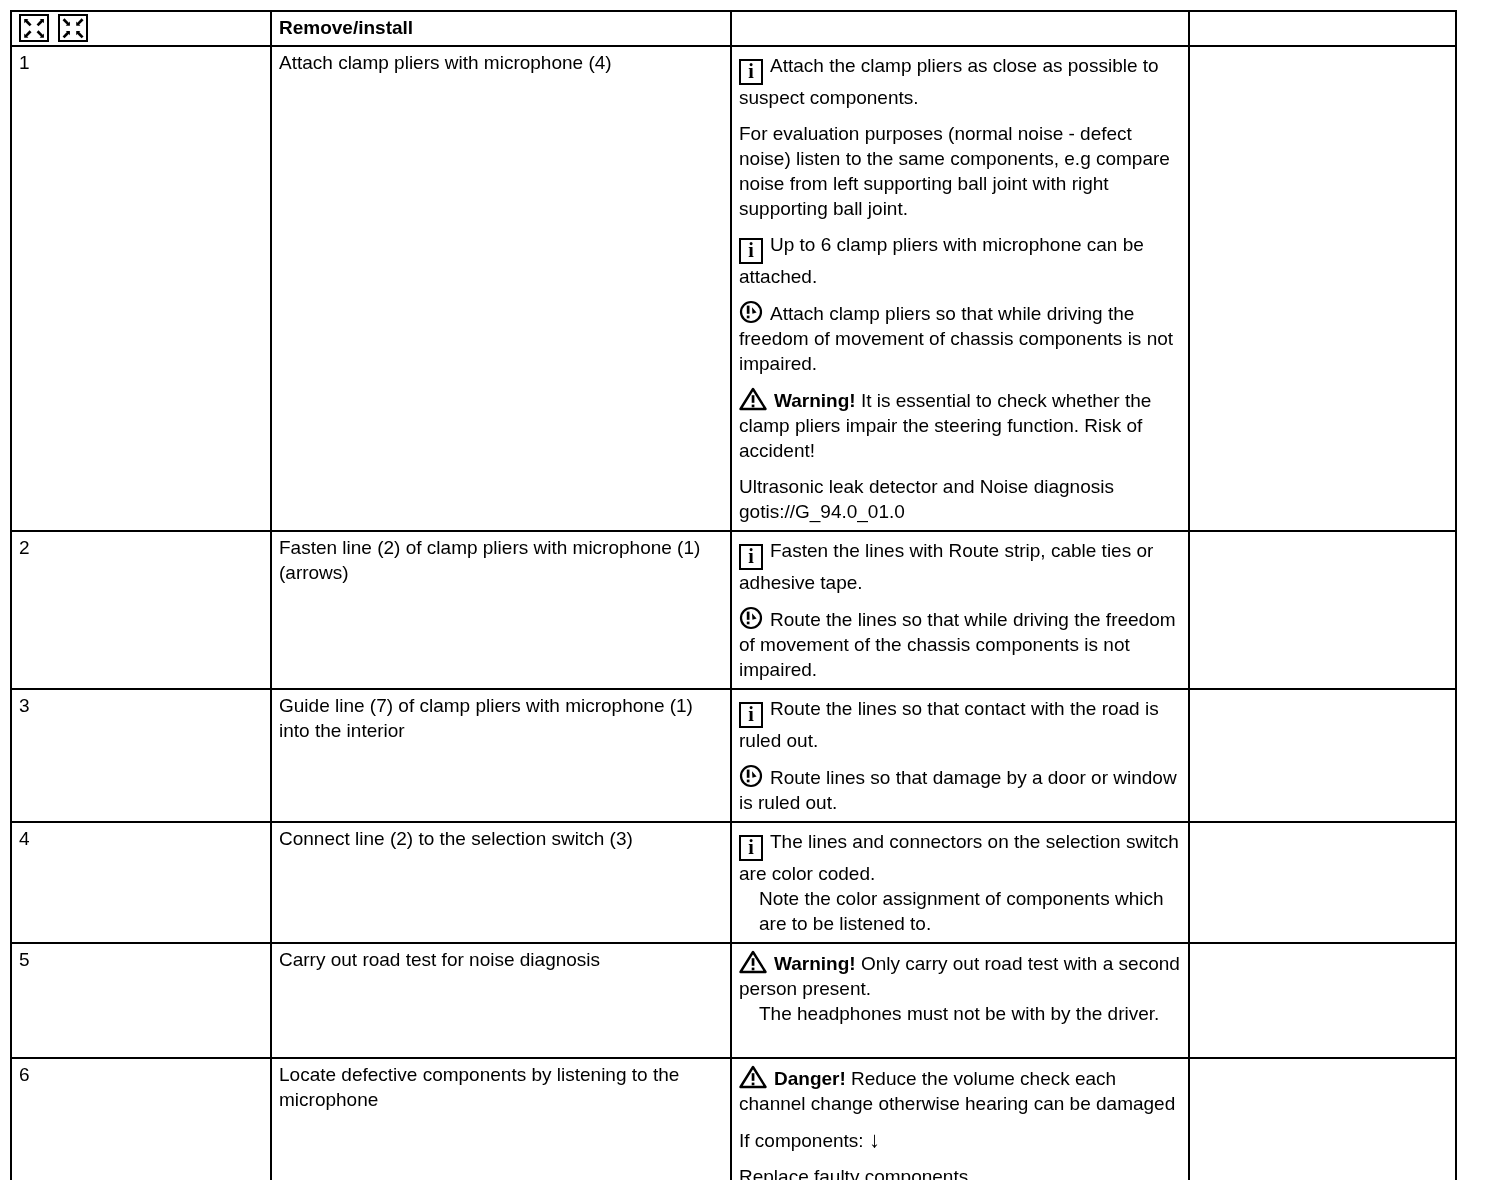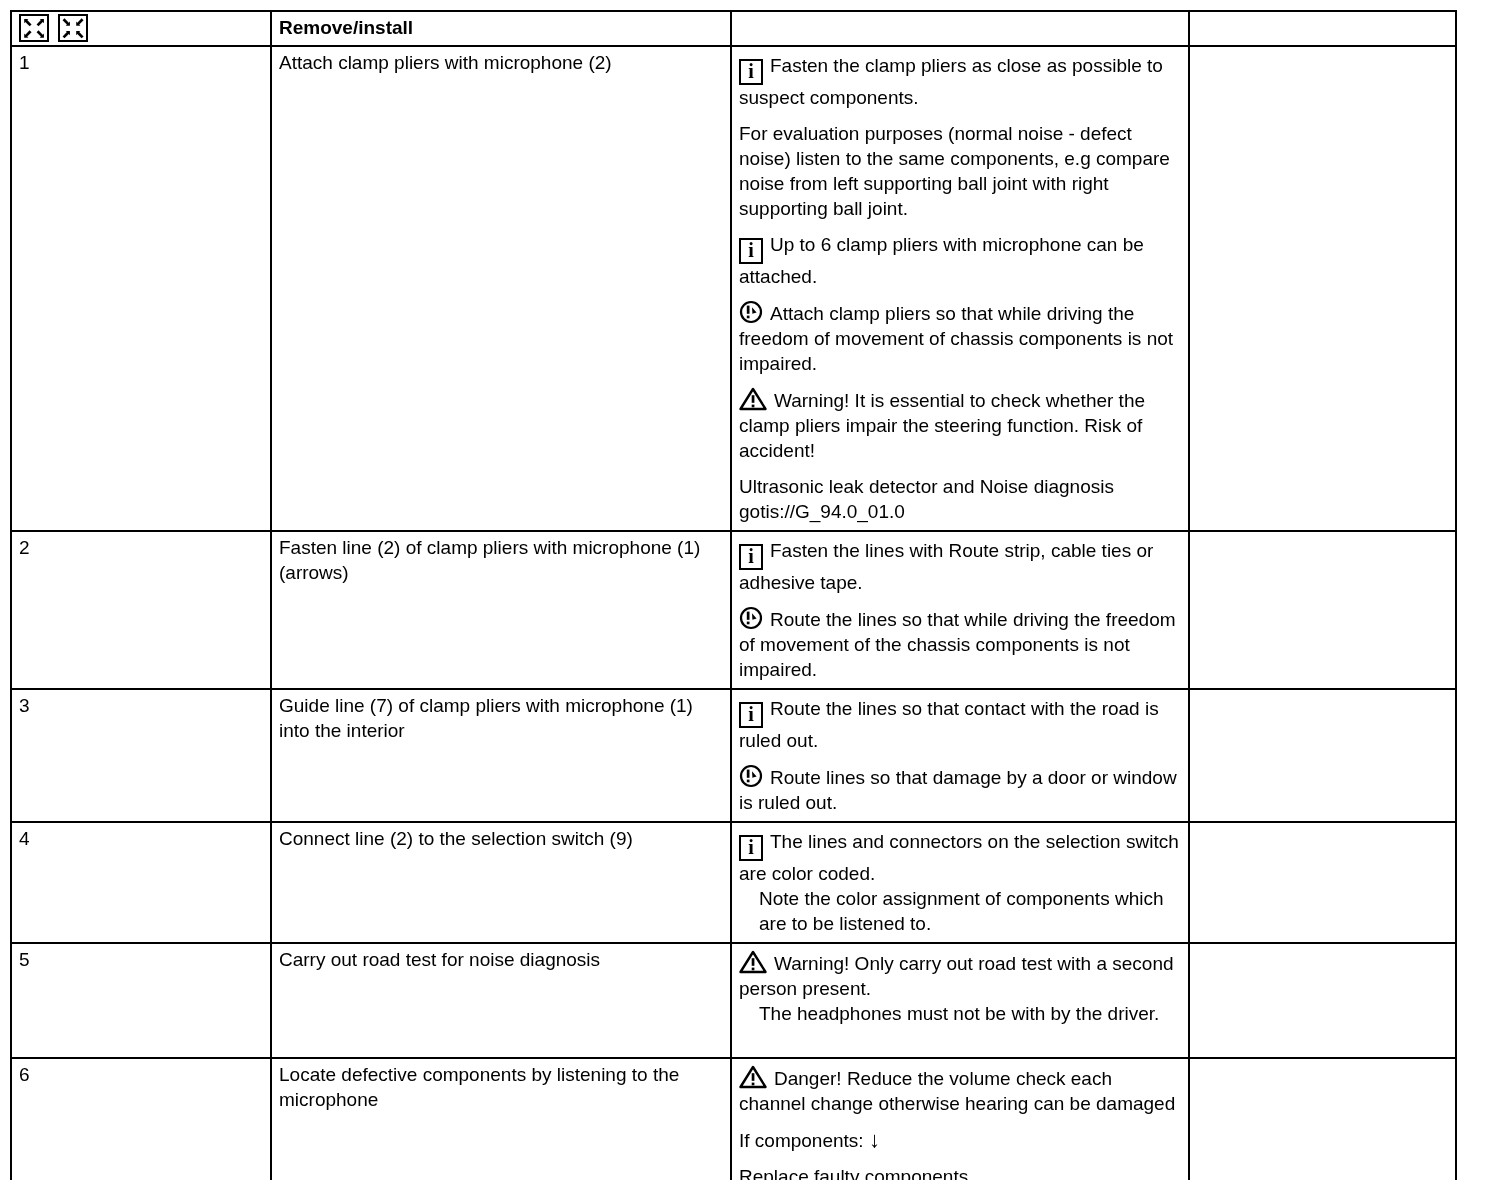--- a/index.html
+++ b/index.html
@@ -17,21 +17,21 @@
             margin-right:9px;vertical-align:middle;cursor:pointer;}
   .hdr-icon span{display:block;}
   .para{margin:3px 0 11px 0;}
   .para:last-child{margin-bottom:3px;}
   .block{display:block;margin-left:20px;}
   .i-icon{display:inline-block;width:24px;height:26px;border:2px solid #000;box-sizing:border-box;
           text-align:center;font-family:"Liberation Serif",serif;font-weight:bold;font-size:20px;
           line-height:21px;vertical-align:-6px;margin-right:7px;}
   .i-icon::before{content:"i";}
   .icon-svg{vertical-align:-4px;margin-right:7px;}
-  .bold{font-weight:normal;}
+  .bold{font-weight:bold;}
   .gotis{text-decoration-thickness:2px;text-underline-offset:3px;cursor:pointer;}
   .dn-arrow{font-weight:bold;font-size:22px;}
 </style>
 </head>
 <body>
 
 <table class="proc">
   <colgroup>
       <col class="c1">
       <col class="c2">
@@ -54,23 +54,23 @@
             <span>⬉</span>
           </span>
     </td>
     <td class="title-cell">Remove/install</td>
     <td></td>
     <td></td>
   </tr>
 
   <tr class="r1">
     <td>1</td>
-    <td>Attach clamp pliers with microphone (2)</td>
+    <td>Attach clamp pliers with microphone (4)</td>
     <td>
-      <div class="para"><span class="i-icon"></span><span>Fasten the clamp pliers as close as possible to suspect components.</span></div>
+      <div class="para"><span class="i-icon"></span><span>Attach the clamp pliers as close as possible to suspect components.</span></div>
       <div class="para"><span>For evaluation purposes (normal noise - defect noise) listen to the same components, e.g compare noise from left supporting ball joint with right supporting ball joint.</span></div>
       <div class="para"><span class="i-icon"></span><span>Up to  6 clamp pliers with microphone can be attached.</span></div>
       <div class="para"><svg class="icon-svg" width="24" height="24" viewBox="0 0 24 24">
               <circle cx="12" cy="12" r="10" fill="none" stroke="#000" stroke-width="2.2"></circle>
               <rect x="7.8" y="5.6" width="2.7" height="8.2"></rect>
               <rect x="7.8" y="15.6" width="2.7" height="2.7"></rect>
               <path d="M13 7.2 L17.6 12.6 L13.4 13.8 Z"></path>
             </svg><span>Attach clamp pliers so that while driving the freedom of movement of chassis components is not impaired.</span></div>
       <div class="para"><svg class="icon-svg" width="28" height="24" viewBox="0 0 28 24">
               <path d="M14 2 L26.5 22 L1.5 22 Z" fill="none" stroke="#000" stroke-width="2.4" stroke-linejoin="round"></path>
@@ -107,21 +107,21 @@
               <rect x="7.8" y="5.6" width="2.7" height="8.2"></rect>
               <rect x="7.8" y="15.6" width="2.7" height="2.7"></rect>
               <path d="M13 7.2 L17.6 12.6 L13.4 13.8 Z"></path>
             </svg><span>Route lines so that damage by a door or window is ruled out.</span></div>
     </td>
     <td></td>
   </tr>
 
   <tr class="r4">
     <td>4</td>
-    <td>Connect line (2) to the selection switch (9)</td>
+    <td>Connect line (2) to the selection switch (3)</td>
     <td>
       <div class="para"><span class="i-icon"></span><span>The lines and connectors on the selection switch are color coded.</span><span class="block">Note the color assignment of components which are to be listened to.</span></div>
     </td>
     <td></td>
   </tr>
 
   <tr class="r5">
     <td>5</td>
     <td>Carry out road test for noise diagnosis</td>
     <td>

